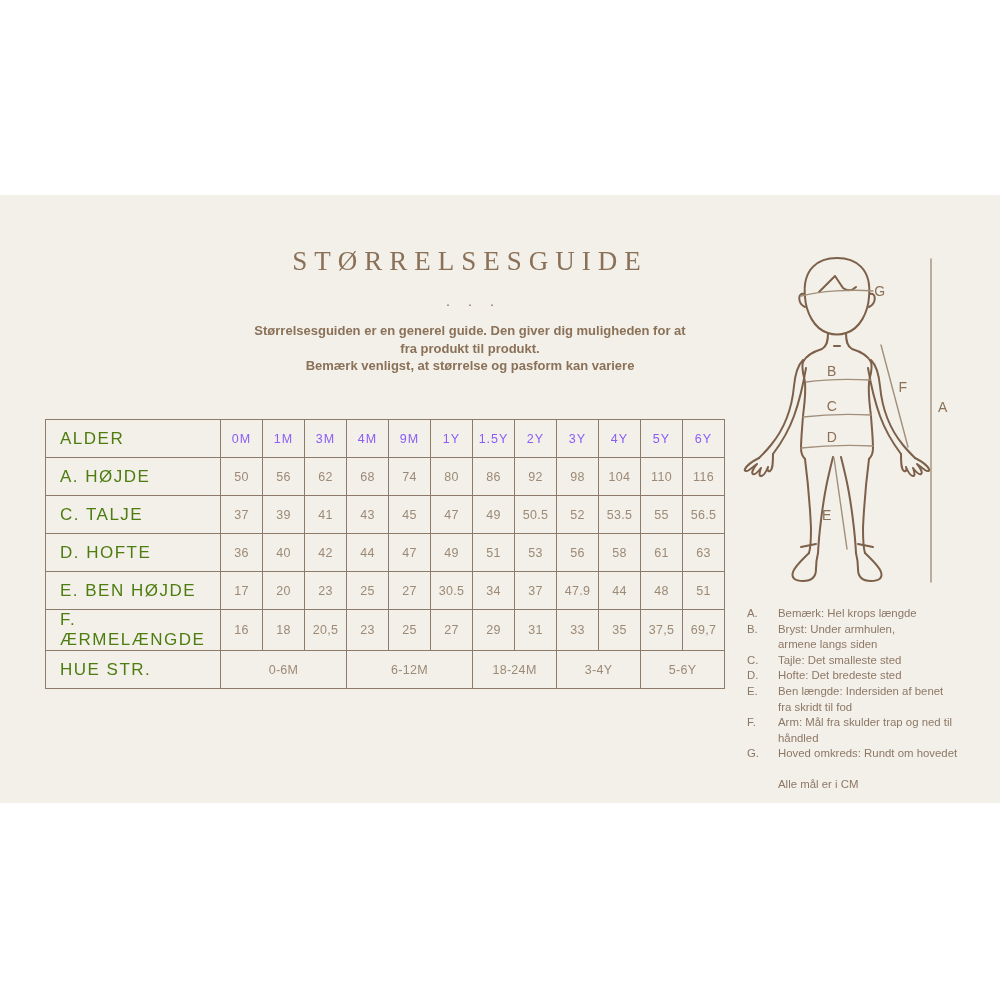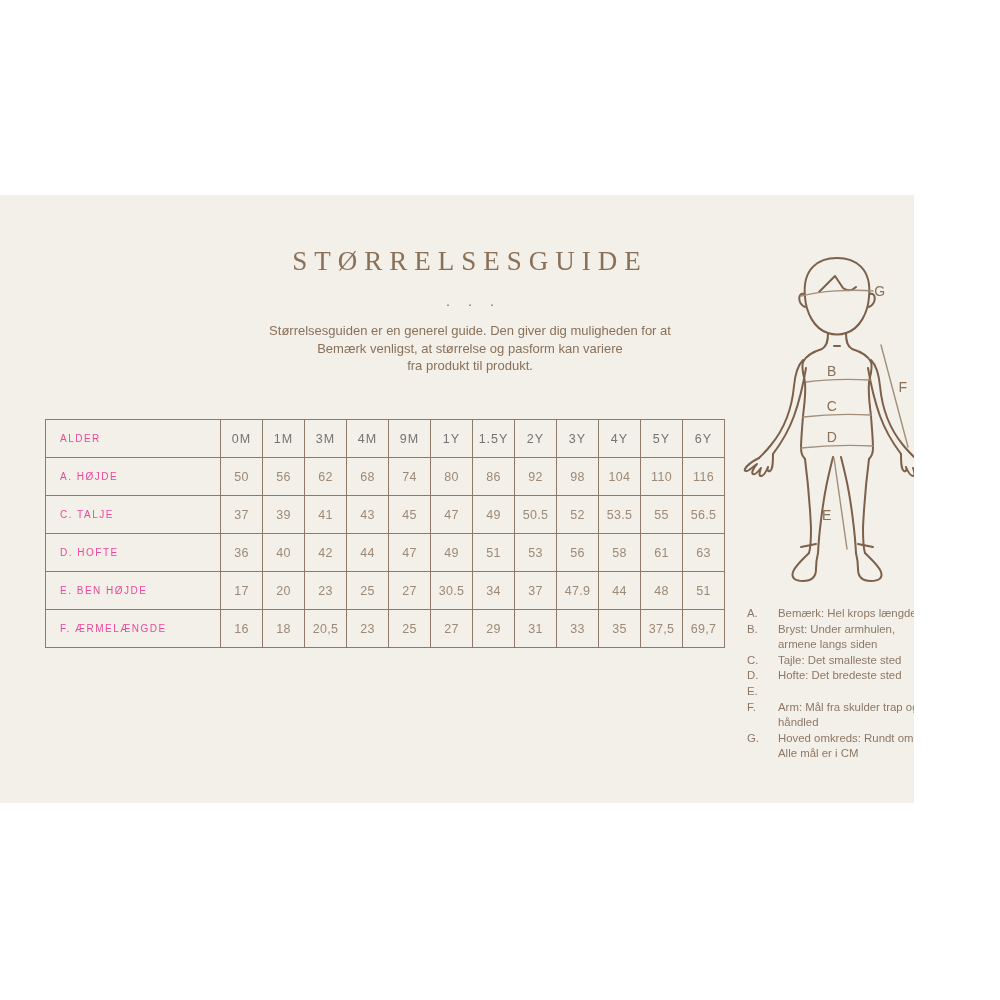--- a/index.html
+++ b/index.html
@@ -1,83 +1,83 @@
 <!DOCTYPE html>
 <html><head>
 <meta charset="utf-8">
 <style>
   html,body { margin:0; padding:0; background:#ffffff; }
   .page {
-    position:relative; width:914px; height:1000px; background:#ffffff;
+    position:relative; width:1000px; height:1000px; background:#ffffff;
     font-family:"Liberation Sans", sans-serif; overflow:hidden;
   }
   .panel {
     position:absolute; left:0; top:195px; width:1000px; height:608px;
     background:#f3f0e9;
   }
   
   .title {
     position:absolute; left:215px; top:246px; width:510px; margin:0;
     text-align:center; font-family:"Liberation Serif", serif; font-weight:400;
     font-size:27px; letter-spacing:7px; color:#8a7057;
   }
   .dots {
     position:absolute; left:215px; top:295px; width:510px; text-align:center;
     color:#8a7057; font-size:15px; letter-spacing:17px; text-indent:17px;
   }
   .intro {
     position:absolute; left:215px; top:322px; width:510px; text-align:center;
-    color:#8a7158; font-size:13px; line-height:17.5px;
+    color:#8a7158; font-size:13px; line-height:17.5px;font-weight:bold;
   }
   
   table.size-table {
     position:absolute; left:45px; top:419px; width:680px;
     border-collapse:collapse; table-layout:fixed;
   }
   table.size-table td {
     border:1px solid #8d7a68; height:37px; padding:0;
     text-align:center; vertical-align:middle;
     font-size:12.5px; color:#9c8a76; letter-spacing:0.3px;
   }
   table.size-table td.lbl {
-    text-align:left; padding-left:14px; color:#ec4899;
-    letter-spacing:1.5px; font-size:10px;
-  }
-  table.size-table td.hdr { color:#737373; letter-spacing:1px; }
+    text-align:left; padding-left:14px; color:#4d7c0f;
+    letter-spacing:1.5px; font-size:17px;
+  }
+  table.size-table td.hdr { color:#8b5cf6; letter-spacing:1px; }
   
   .figure { position:absolute; left:740px; top:250px; }
   .figure path { fill:none; stroke:#7d6049; stroke-width:2; stroke-linecap:round; stroke-linejoin:round; }
   .figure path.meas { stroke:#a28f7a; stroke-width:1.4; }
   .figure text {
     fill:#8a7158; font-family:"Liberation Sans", sans-serif;
     font-size:14px; letter-spacing:0.5px;
   }
   
   .legend {
     position:absolute; left:747px; top:606px; width:225px;
     color:#8d7866; font-size:11.4px; line-height:15.6px;
   }
   .legend-item { display:flex; }
   .legend-item .lkey { flex:0 0 31px; }
   .legend-item .ltext { flex:1; white-space:pre-line; }
-  .note { margin-top:0; padding-left:31px; }
+  .note { margin-top:15px; padding-left:31px; }
 </style>
 </head>
 <body>
 
 <div class="page">
   <div class="panel"></div>
 
   <h1 class="title">STØRRELSESGUIDE</h1>
   <div class="dots">···</div>
 
   <div class="intro">
     <div>Størrelsesguiden er en generel guide. Den giver dig muligheden for at</div>
+    <div>fra produkt til produkt.</div>
     <div>Bemærk venligst, at størrelse og pasform kan variere</div>
-    <div>fra produkt til produkt.</div>
   </div>
 
   <table class="size-table">
     <colgroup>
       <col style="width:175px">
       <col>
         <col>
         <col>
         <col>
         <col>
@@ -173,20 +173,28 @@
           <td>23</td>
           <td>25</td>
           <td>27</td>
           <td>29</td>
           <td>31</td>
           <td>33</td>
           <td>35</td>
           <td>37,5</td>
           <td>69,7</td>
         </tr>
+        <tr>
+          <td class="lbl">HUE STR.</td>
+          <td colspan="3">0-6M</td>
+          <td colspan="3">6-12M</td>
+          <td colspan="2">18-24M</td>
+          <td colspan="2">3-4Y</td>
+          <td colspan="2">5-6Y</td>
+        </tr>
       </tbody>
   </table>
 
   <svg class="figure" width="230" height="340" viewBox="0 0 230 340" aria-hidden="true">
 
     <path d="M 65,47 C 62,18 79,8 97,8 C 115,8 132,18 129,47"></path>
     <path d="M 65,47 C 66,62 74,79 88,83 C 93,85 101,85 106,83 C 120,79 128,62 129,47"></path>
     <path d="M 64,44 C 58,42 57,53 65,57"></path>
     <path d="M 130,44 C 136,42 137,53 129,57"></path>
     <path d="M 79,42 L 95,26 L 103,38 M 103,38 C 107,41 112,41 116,37"></path>
@@ -242,20 +250,22 @@
         <div class="legend-item">
           <span class="lkey">C.</span>
           <span class="ltext">Tajle: Det smalleste sted</span>
         </div>
         <div class="legend-item">
           <span class="lkey">D.</span>
           <span class="ltext">Hofte: Det bredeste sted</span>
         </div>
         <div class="legend-item">
           <span class="lkey">E.</span>
+          <span class="ltext">Ben længde: Indersiden af benet
+fra skridt til fod</span>
         </div>
         <div class="legend-item">
           <span class="lkey">F.</span>
           <span class="ltext">Arm: Mål fra skulder trap og ned til
 håndled</span>
         </div>
         <div class="legend-item">
           <span class="lkey">G.</span>
           <span class="ltext">Hoved omkreds: Rundt om hovedet</span>
         </div>

